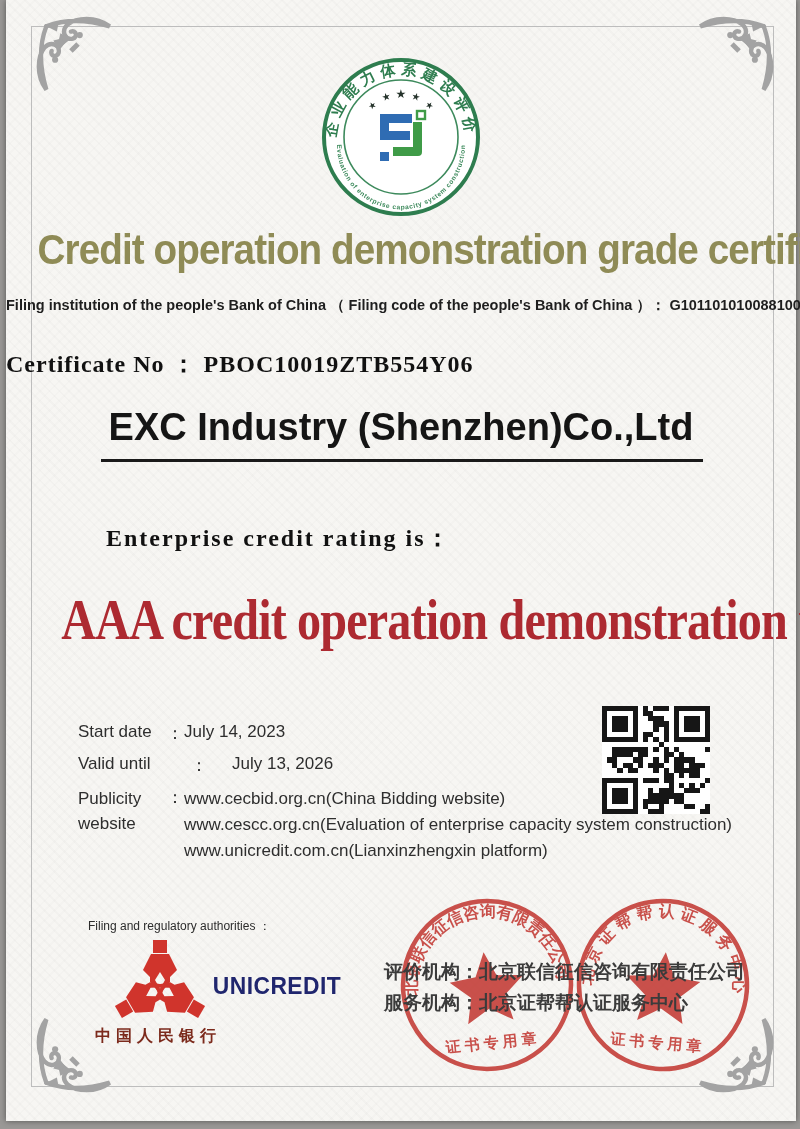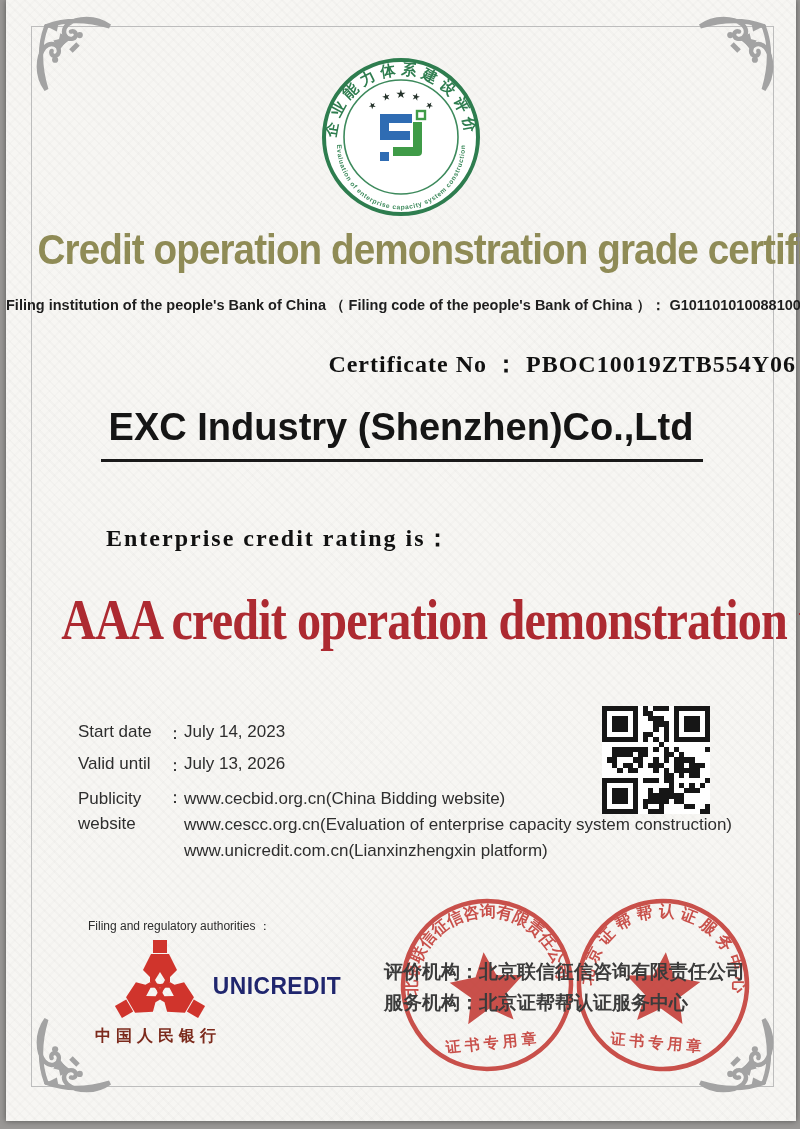--- a/index.html
+++ b/index.html
@@ -32,21 +32,21 @@
   .title{
     position:absolute;top:226px;left:0;width:100%;text-align:center;
     font-size:42px;font-weight:700;color:#8f8b56;
     transform:scaleX(.92);letter-spacing:-1px;white-space:nowrap;
   }
   .subtitle{
     position:absolute;top:296px;left:0;width:100%;text-align:center;
     font-size:14.5px;font-weight:600;color:#1e1e1e;white-space:nowrap;
   }
   .certno{
-    position:absolute;top:348px;left:0;width:100%;text-align:right;
+    position:absolute;top:348px;left:0;width:100%;text-align:left;
     font-family:"Liberation Serif", serif;font-weight:700;
     font-size:24px;color:#111;letter-spacing:1px;
   }
   .company{
     position:absolute;top:406px;left:0;width:100%;text-align:center;
     font-family:Liberation Sans, sans-serif;font-weight:700;
     font-size:38px;color:#151515;white-space:nowrap;
   }
   .company-underline{
     position:absolute;top:459px;left:95px;width:602px;height:3px;background:#1a1a1a;
@@ -68,21 +68,21 @@
     letter-spacing:-1px;white-space:nowrap;
   }
   .detail-row{
     position:absolute;left:72px;display:flex;
     font-size:17px;color:#2e2e2e;
   }
   .detail-label{width:88px;flex:0 0 auto;}
   .detail-colon{width:18px;flex:0 0 auto;text-align:center;}
   .detail-value{white-space:nowrap;}
   .row-start{top:722px;}
-  .row-valid{top:754px;}
+  .row-valid{top:754px;gap:24px;}
   .row-pub{top:786px;}
   .row-pub .detail-label{line-height:25px;}
   .pub-sites div{white-space:nowrap;line-height:26px;}
   .qr{
     position:absolute;left:596px;top:706px;width:108px;height:108px;background:#fff;
     display:grid;grid-template-columns:repeat(21,1fr);grid-template-rows:repeat(21,1fr);
   }
   .qr span{background:#161616;}
   .footer-label{
     position:absolute;top:918px;left:82px;font-size:12px;color:#2c2c2c;

